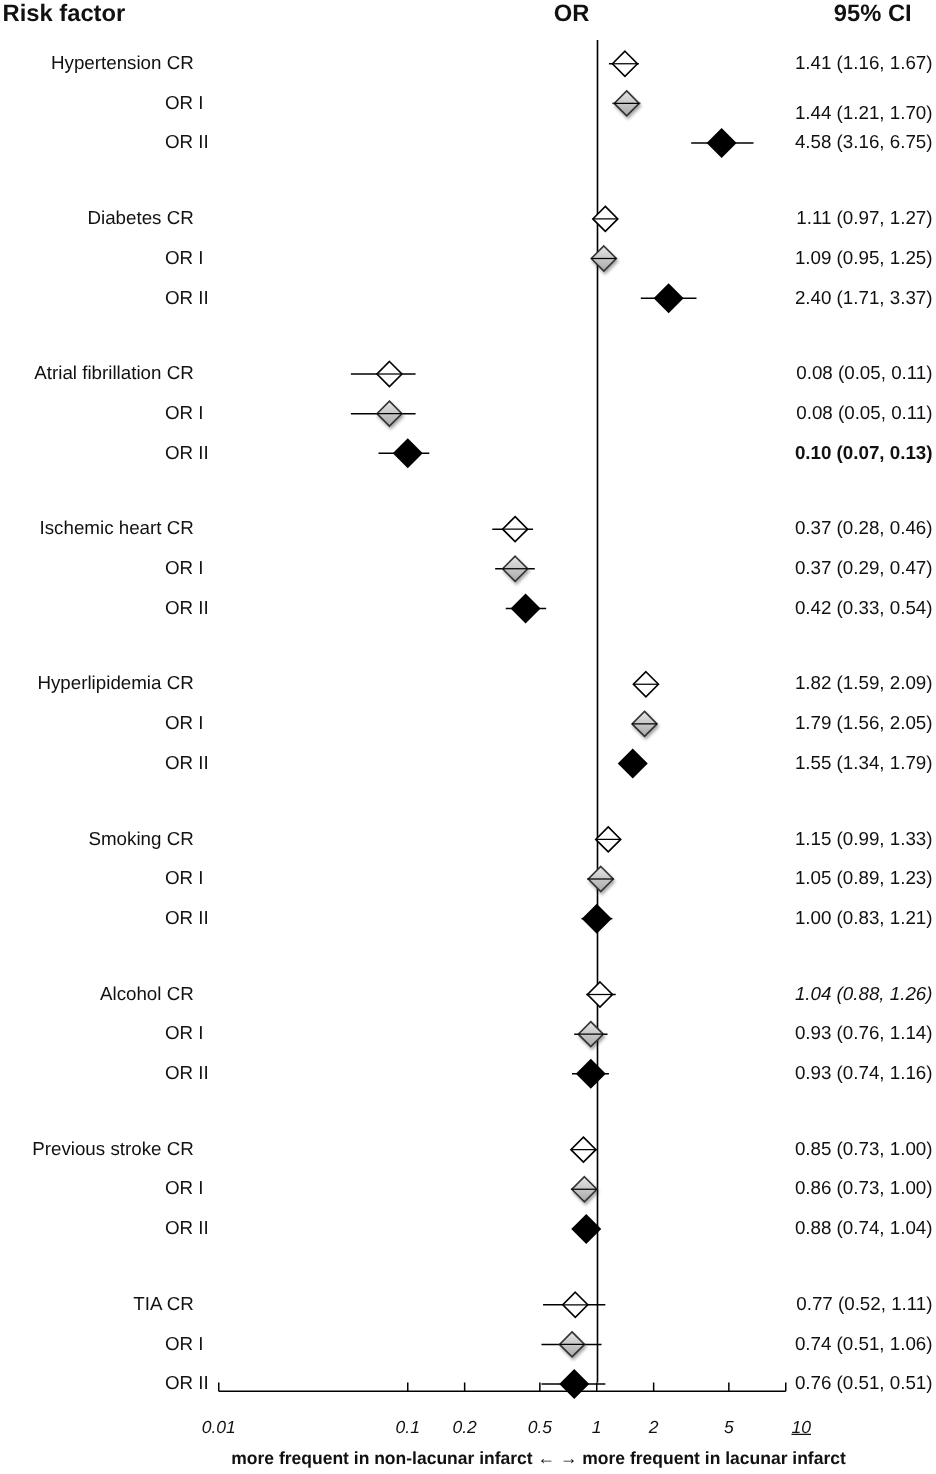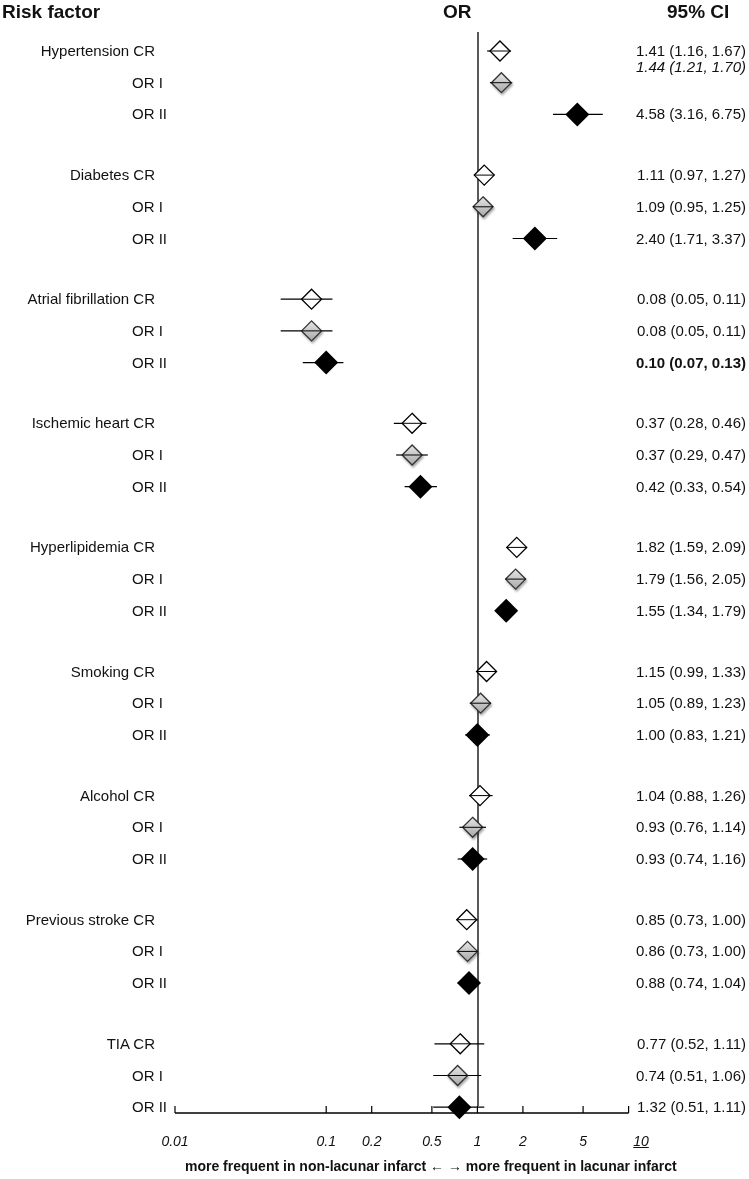--- a/index.html
+++ b/index.html
@@ -194,46 +194,46 @@
     <div class="lbl" style="top: 850px; left: 132px;">OR II</div>
     <div class="lbl" style="top: 910.7px; right: 594px;">Previous stroke CR</div>
     <div class="lbl" style="top: 942.4px; left: 132px;">OR I</div>
     <div class="lbl" style="top: 974.1px; left: 132px;">OR II</div>
     <div class="lbl" style="top: 1034.8px; right: 594px;">TIA CR</div>
     <div class="lbl" style="top: 1066.5px; left: 132px;">OR I</div>
     <div class="lbl" style="top: 1098.2px; left: 132px;">OR II</div>
   </div>
 <div id="cis">
     <div class="ci" style="top: 42px;">1.41 (1.16, 1.67)</div>
-    <div class="ci" style="top: 58px; font-style: italic;">1.44 (1.21, 1.70)</div>
+    <div class="ci" style="top: 82px;">1.44 (1.21, 1.70)</div>
     <div class="ci" style="top: 105.4px;">4.58 (3.16, 6.75)</div>
     <div class="ci" style="top: 166.1px;">1.11 (0.97, 1.27)</div>
     <div class="ci" style="top: 197.8px;">1.09 (0.95, 1.25)</div>
     <div class="ci" style="top: 229.5px;">2.40 (1.71, 3.37)</div>
     <div class="ci" style="top: 290.2px;">0.08 (0.05, 0.11)</div>
     <div class="ci" style="top: 321.9px;">0.08 (0.05, 0.11)</div>
     <div class="ci" style="top: 353.6px; font-weight: bold;">0.10 (0.07, 0.13)</div>
     <div class="ci" style="top: 414.3px;">0.37 (0.28, 0.46)</div>
     <div class="ci" style="top: 446px; text-align: center;">0.37 (0.29, 0.47)</div>
     <div class="ci" style="top: 477.7px;">0.42 (0.33, 0.54)</div>
     <div class="ci" style="top: 538.4px;">1.82 (1.59, 2.09)</div>
     <div class="ci" style="top: 570.1px;">1.79 (1.56, 2.05)</div>
     <div class="ci" style="top: 601.8px;">1.55 (1.34, 1.79)</div>
     <div class="ci" style="top: 662.5px;">1.15 (0.99, 1.33)</div>
     <div class="ci" style="top: 694.2px;">1.05 (0.89, 1.23)</div>
     <div class="ci" style="top: 725.9px;">1.00 (0.83, 1.21)</div>
-    <div class="ci" style="top: 786.6px;">1.04 (0.88, 1.26)</div>
+    <div class="ci" style="top: 786.6px; font-style: italic;">1.04 (0.88, 1.26)</div>
     <div class="ci" style="top: 818.3px; text-align: right;">0.93 (0.76, 1.14)</div>
     <div class="ci" style="top: 850px;">0.93 (0.74, 1.16)</div>
     <div class="ci" style="top: 910.7px;">0.85 (0.73, 1.00)</div>
     <div class="ci" style="top: 942.4px; margin-left: 28px;">0.86 (0.73, 1.00)</div>
     <div class="ci" style="top: 974.1px;">0.88 (0.74, 1.04)</div>
     <div class="ci" style="top: 1034.8px;">0.77 (0.52, 1.11)</div>
     <div class="ci" style="top: 1066.5px;">0.74 (0.51, 1.06)</div>
-    <div class="ci" style="top: 1098.2px;">1.32 (0.51, 1.11)</div>
+    <div class="ci" style="top: 1098.2px;">0.76 (0.51, 0.51)</div>
   </div>
 <div id="ticks">
     <div class="tick" style="left: 175px;">0.01</div>
     <div class="tick" style="left: 326.2px;">0.1</div>
     <div class="tick" style="left: 371.716px;">0.2</div>
     <div class="tick" style="left: 431.884px;">0.5</div>
     <div class="tick" style="left: 477.4px;">1</div>
     <div class="tick" style="left: 522.916px;">2</div>
     <div class="tick" style="left: 583.084px;">5</div>
     <div class="tick" style="left: 641px; text-decoration: underline;">10</div>

